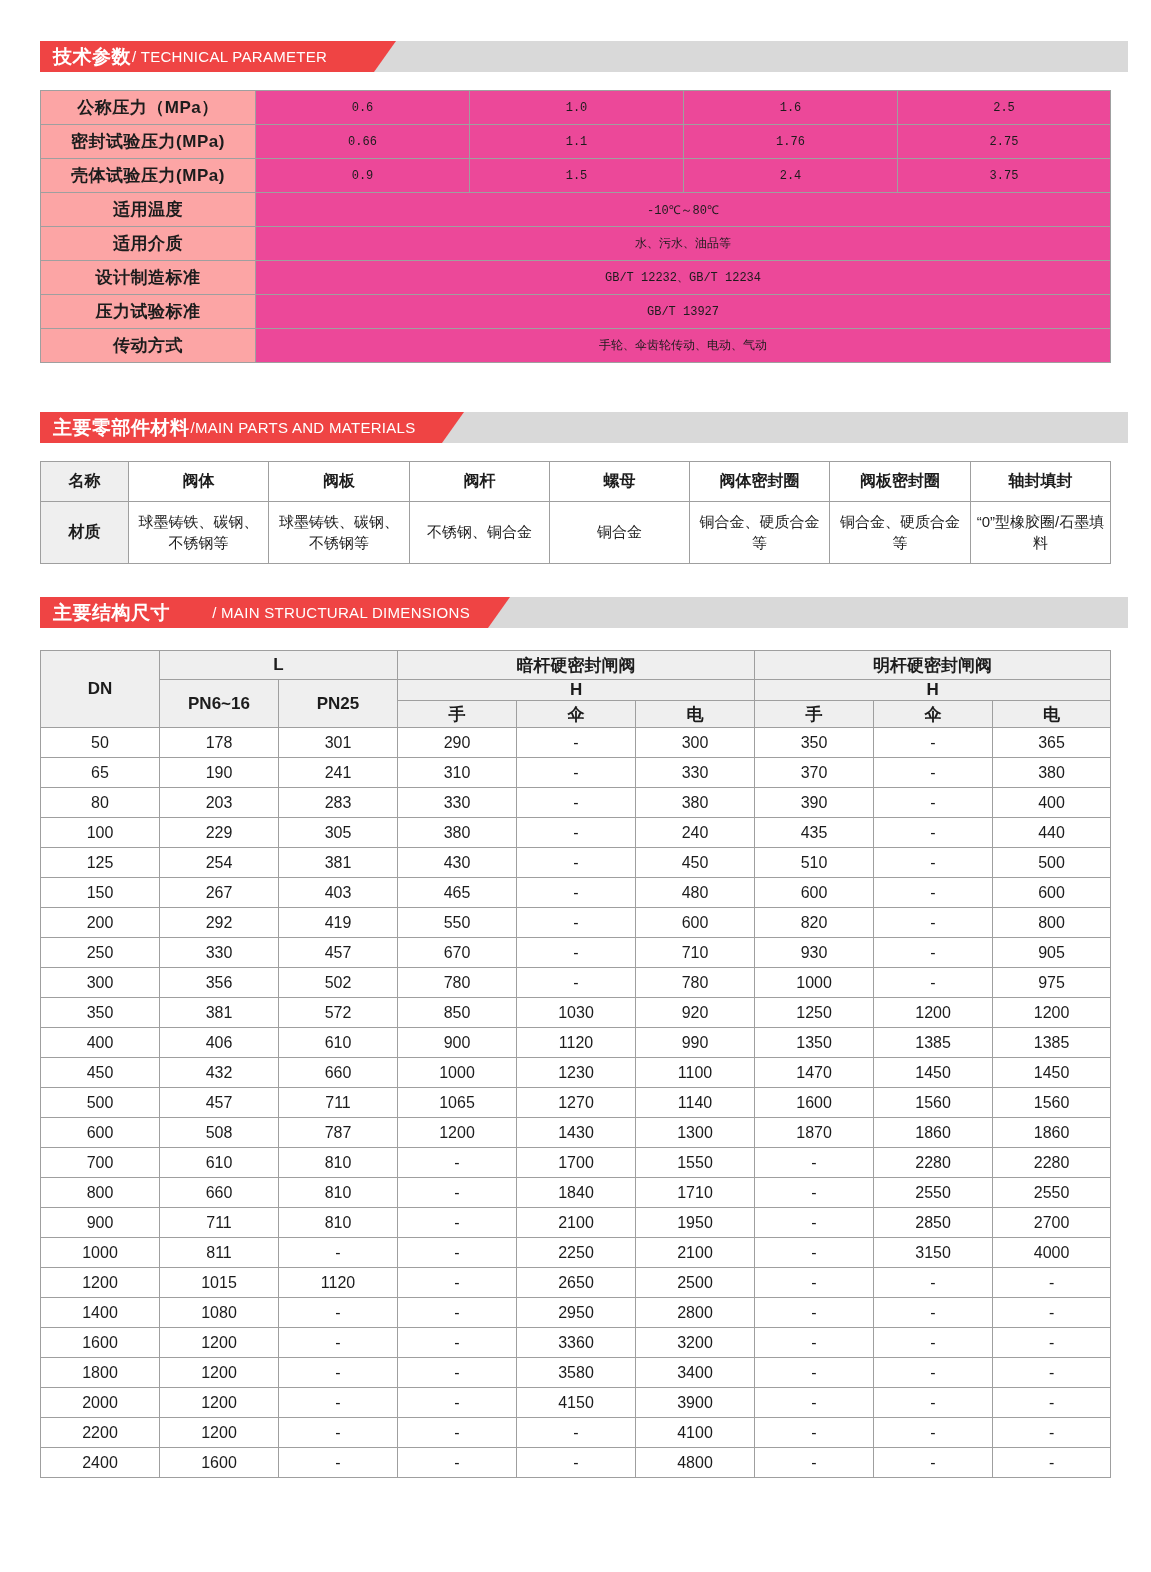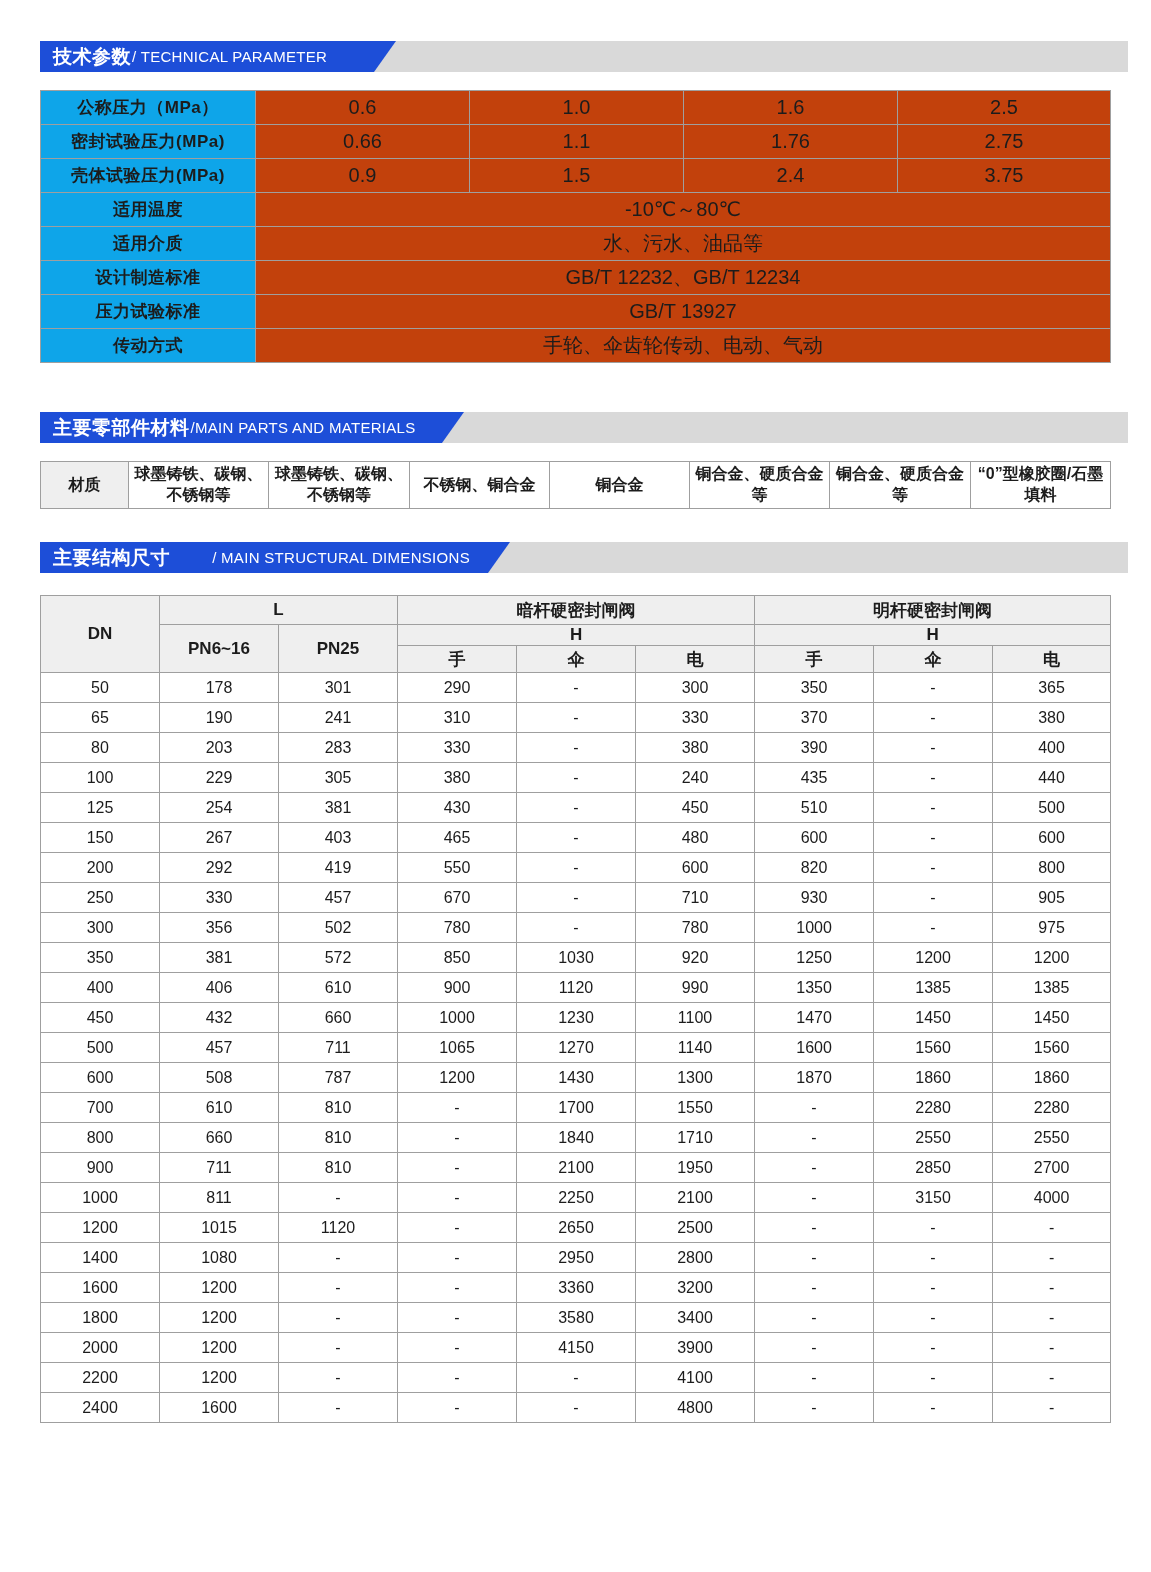--- a/index.html
+++ b/index.html
@@ -12,21 +12,21 @@
   .page { padding:41px 0 0 40px; box-sizing:border-box; }
 
   
   .banner { position:relative; height:31px; width:1090px; }
   .banner .band {
     position:absolute; left:0; top:0; height:31px; width:1088px;
     background:#d9d9d9;
   }
   .banner .flag {
     position:absolute; left:0; top:0; height:31px;
-    background:#1d4ed8;
+    background:#ef4444;
     clip-path:polygon(0 0, 100% 0, calc(100% - 22px) 100%, 0 100%);
     color:#ffffff; display:flex; align-items:center;
     padding:0 40px 0 13px; box-sizing:border-box;
     white-space:nowrap;
   }
   .flag .zh { font-weight:bold; font-size:19px; letter-spacing:0.5px; }
   .flag .en { font-size:15px; margin-left:1px; letter-spacing:0.3px; }
   .flag-1 { width:356px; }
   .flag-2 { width:424px;text-align:right; }
   .flag-3 { width:470px;justify-content:space-between; }
@@ -36,24 +36,24 @@
   th, td {
     border:1px solid #9f9f9f;
     text-align:center; vertical-align:middle;
     padding:2px 4px; box-sizing:border-box;
     overflow:hidden;
   }
 
   
   .tech { margin-top:18px; }
   .tech th {
-    background:#0ea5e9; font-size:17px; font-weight:bold;
+    background:#fca5a5; font-size:17px; font-weight:bold;
     height:34px; letter-spacing:0.5px;margin-left:11px;
   }
-  .tech td { background:#c2410c; font-size:20px; height:34px; }
+  .tech td { background:#ec4899; font-size:12px; height:34px;font-family:Liberation Mono, monospace; }
 
   
   .materials { margin-top:18px; }
   .materials th { background:#efefef; font-size:16px; font-weight:bold; }
   .materials td { background:#ffffff; }
   .materials tr:nth-child(1) td { font-size:16px; font-weight:bold; height:40px; }
   .materials tr:nth-child(2) td { font-size:15px; height:62px; line-height:1.35; }
 
   
   .dims { margin-top:22px; }
@@ -150,20 +150,30 @@
       <col style="width:88px">
       <col style="width:140px">
         <col style="width:141px">
         <col style="width:140px">
         <col style="width:140px">
       <col style="width:140px">
         <col style="width:141px">
         <col style="width:140px">
     </colgroup>
     <tbody id="materials-body">
+        <tr>
+          <th>名称</th>
+          <td>阀体</td>
+          <td>阀板</td>
+          <td>阀杆</td>
+          <td>螺母</td>
+          <td>阀体密封圈</td>
+          <td>阀板密封圈</td>
+          <td>轴封填封</td>
+        </tr>
         <tr>
           <th>材质</th>
           <td>球墨铸铁、碳钢、不锈钢等</td>
           <td>球墨铸铁、碳钢、不锈钢等</td>
           <td>不锈钢、铜合金</td>
           <td>铜合金</td>
           <td>铜合金、硬质合金等</td>
           <td>铜合金、硬质合金等</td>
           <td>“0”型橡胶圈/石墨填料</td>
         </tr>

